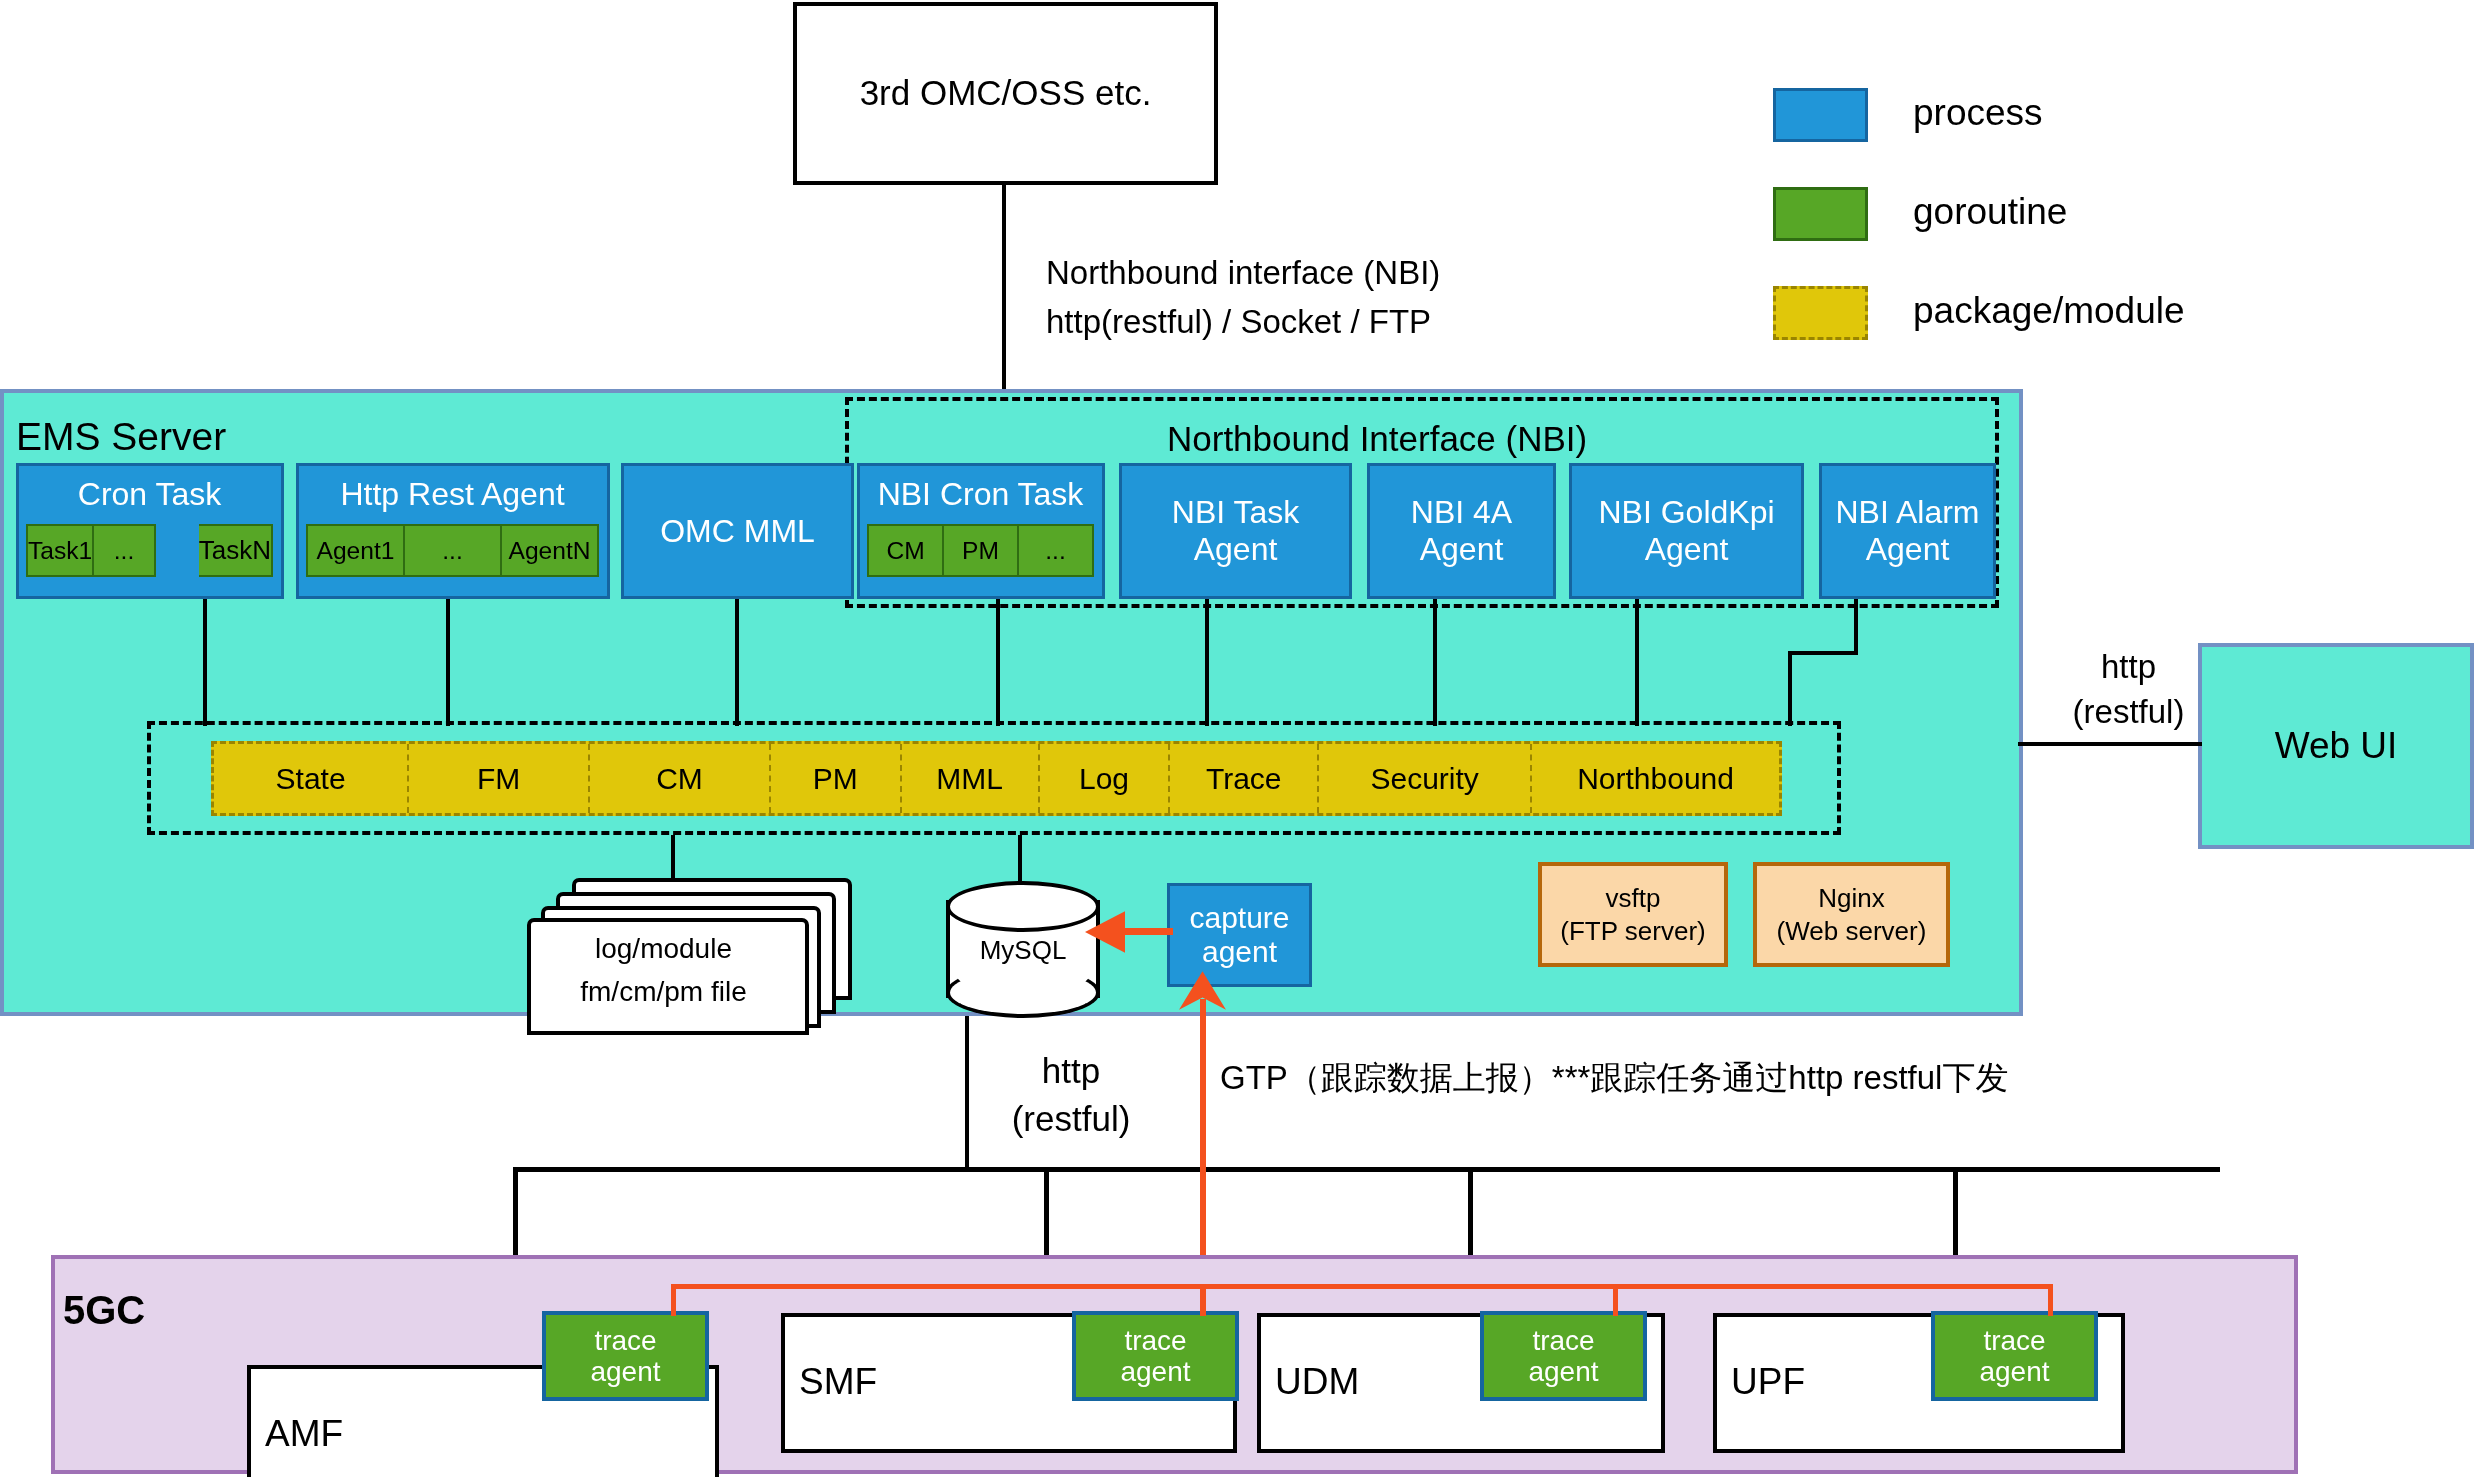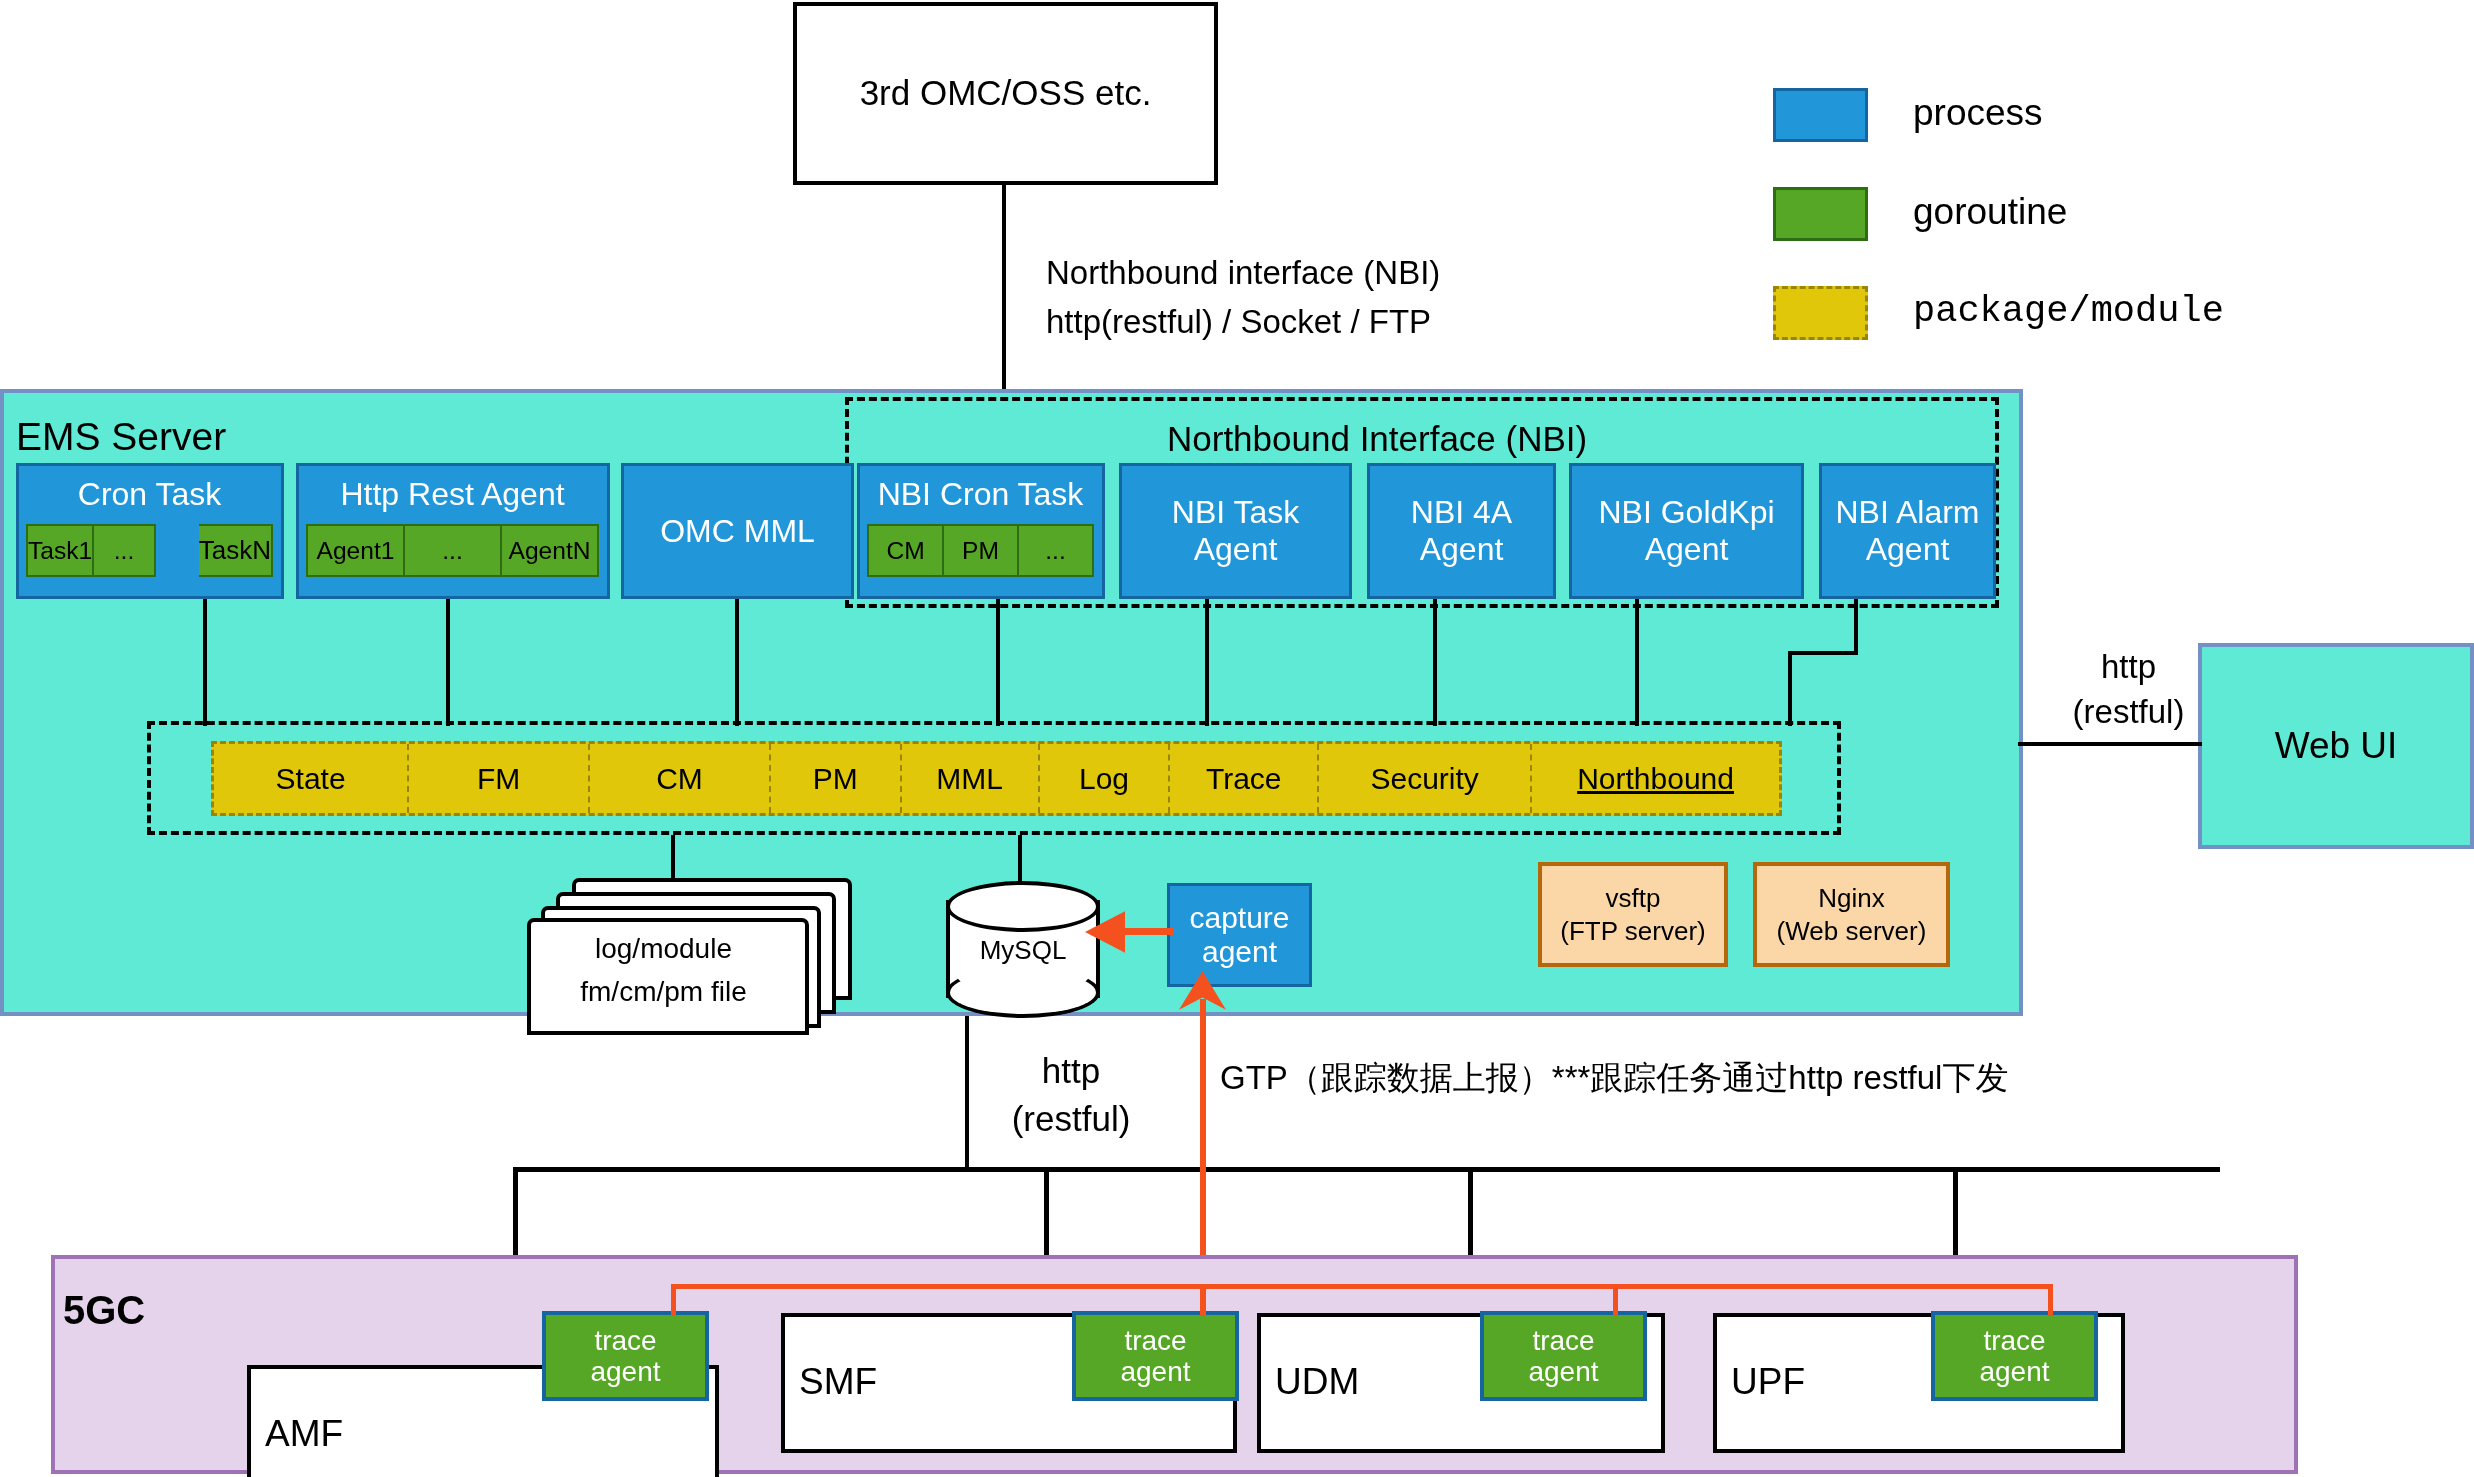--- a/index.html
+++ b/index.html
@@ -22,21 +22,21 @@
   .line-blk{position:absolute;background:#000000;}
   .line-org{position:absolute;background:#f4511e;}
 
   .lbl{position:absolute;white-space:pre;}
 
   .seg-row{display:flex;height:100%;width:100%;}
   .seg{flex:1;display:flex;align-items:center;justify-content:center;}
 
   .ytrack{display:flex;height:100%;width:100%;}
   .ycell{display:flex;align-items:center;justify-content:center;border-right:2.6px dashed #9a8500;}
-  .ycell:last-child{border-right:none;text-decoration:underline;}
+  .ycell:last-child{border-right:none;}
 
   
   .cyl-body{position:absolute;background:#fff;border-left:4.4px solid #000;border-right:4.4px solid #000;}
   .cyl-top{position:absolute;background:#fff;border:4.4px solid #000;border-radius:50%;}
   .cyl-bot{position:absolute;background:#fff;border:4.4px solid #000;border-radius:50%;border-top-color:transparent;}
 
   
   .doc{position:absolute;background:#fff;border:4.4px solid #000;border-radius:7px 7px 0 0;}
 </style>
 </head>
@@ -55,21 +55,21 @@
 
   <div class="abs" style="left:1773px;top:88px;width:527px;height:237px;">
     <div class="abs" style="left:0;top:0;width:527px;height:54px;">
       <div class="abs" style="left:0;top:0;width:95px;height:54px;background:#2196d8;border:3.5px solid #1565a0;"></div>
       <div class="lbl" style="left:140px;top:3.5px;font-size:37px;">process</div>
     </div>
     <div class="abs" style="left:0;top:99px;width:527px;height:54px;">
       <div class="abs" style="left:0;top:0;width:95px;height:54px;background:#57a726;border:3.5px solid #2f6d12;"></div>
       <div class="lbl" style="left:140px;top:3.5px;font-size:37px;">goroutine</div>
     </div>
-    <div class="abs" style="left:0;top:198px;width:527px;height:54px;font-family:Liberation Mono, monospace;">
+    <div class="abs" style="left:0;top:198px;width:527px;height:54px;">
       <div class="abs" style="left:0;top:0;width:95px;height:54px;background:#e0c70a;border:3.5px dashed #9a8500;"></div>
       <div class="lbl" style="left:140px;top:3.5px;font-size:37px;">package/module</div>
     </div>
   </div>
 
   <div class="abs lightblue-panel" style="left:0px;top:389px;width:2023px;height:627px;"></div>
 
   <div class="lbl" style="left:16px;top:415px;font-size:39px;">EMS Server</div>
 
   <div class="abs dashed-box" style="left:845px;top:397px;width:1154px;height:211px;"></div>

